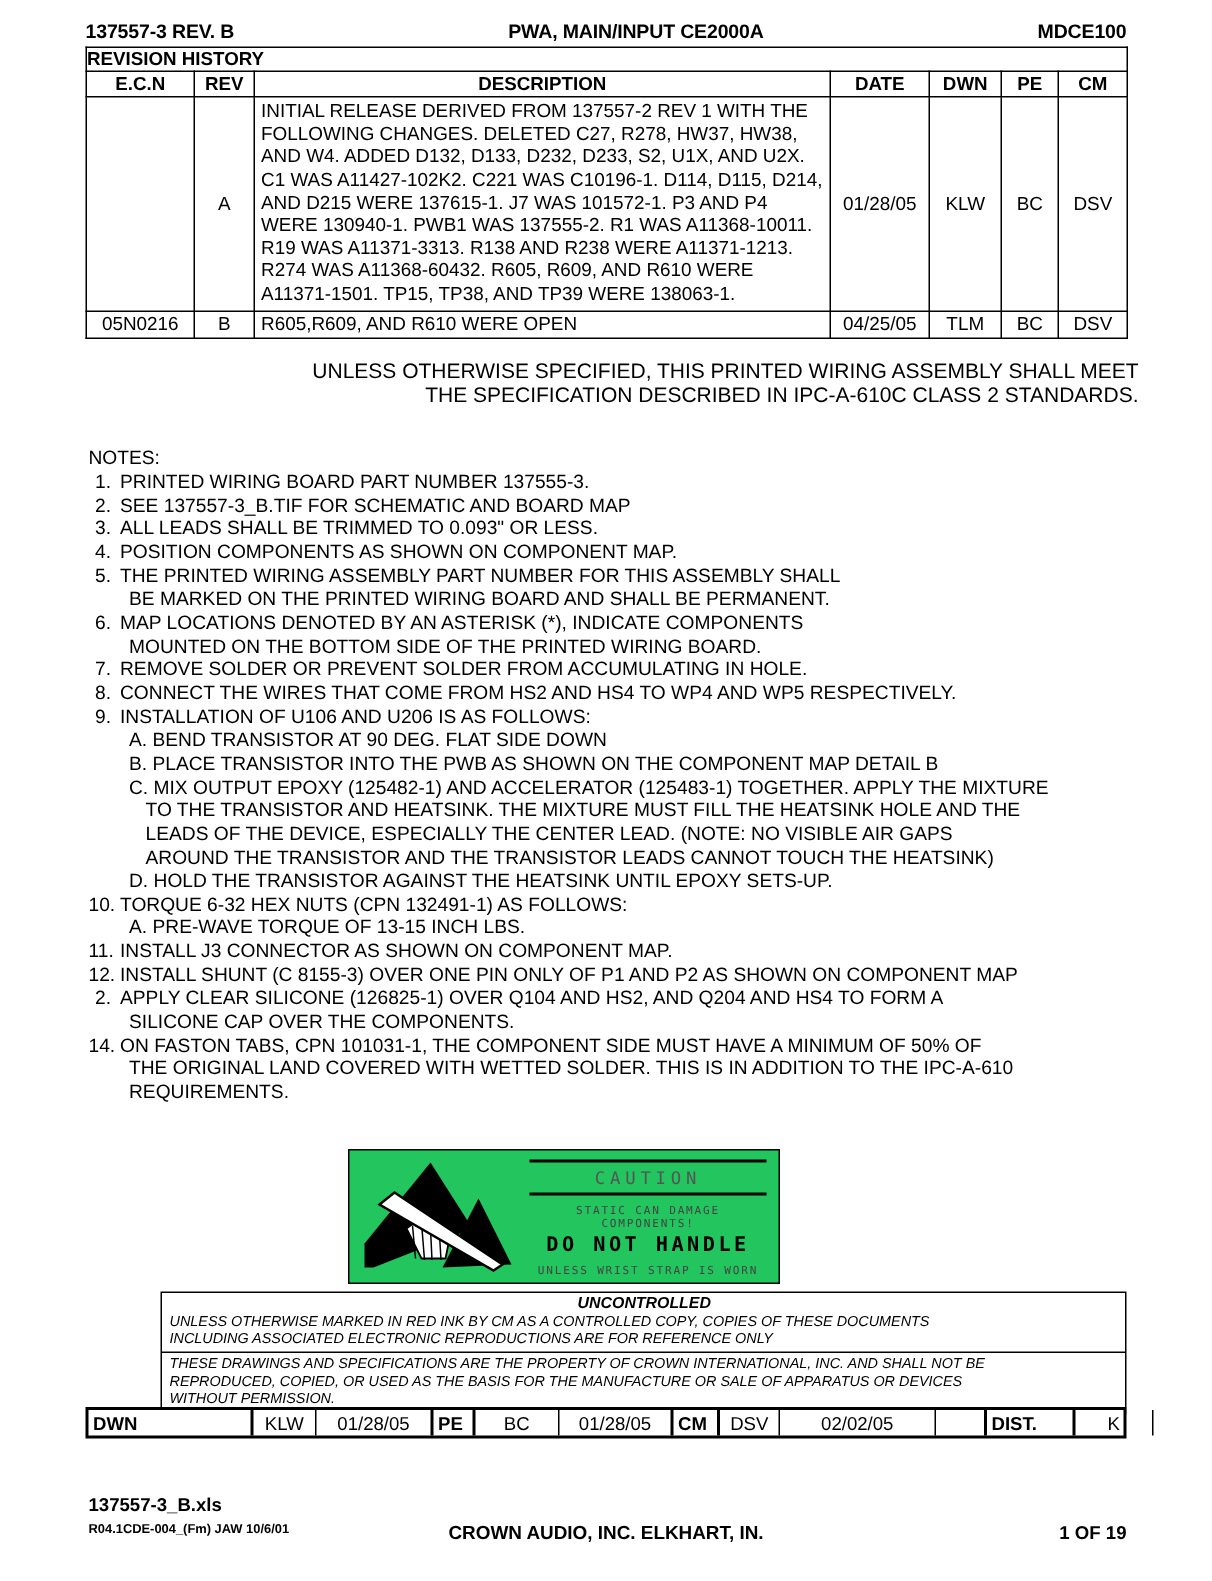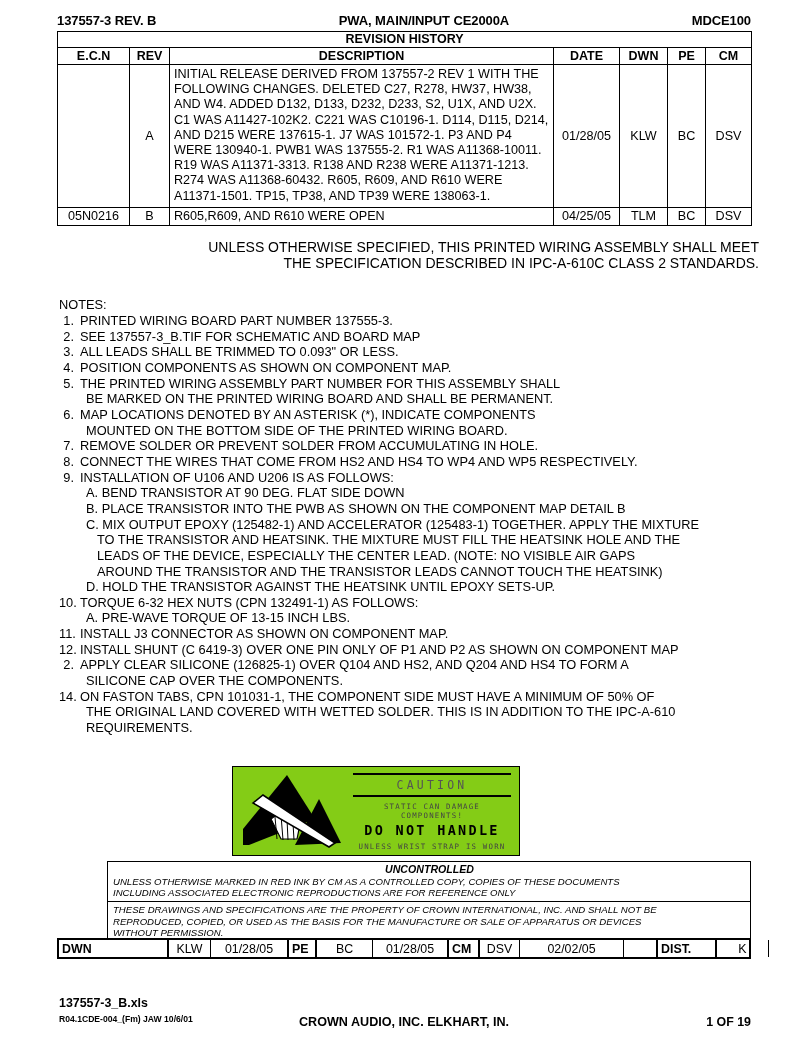--- a/index.html
+++ b/index.html
@@ -48,21 +48,21 @@
     border-collapse: collapse;
     table-layout: fixed;
     font-size: 12.5px;
   }
   .rev-table td, .rev-table th {
     border: 1.6px solid #000;
     padding: 0;
     vertical-align: top;
   }
   .rev-title-cell {
-    text-align: center;
+    text-align: left;
     font-weight: bold;
     font-size: 12.5px;
     height: 15px;
     line-height: 15px;
     vertical-align: middle !important;
   }
   .rev-head td {
     text-align: center;
     font-weight: bold;
     font-size: 12.5px;
@@ -141,21 +141,21 @@
   }
 
   
   .esd-box {
     position: absolute;
     left: 232px;
     top: 766px;
     width: 288px;
     height: 90px;
     border: 1.7px solid #000;
-    background: #84cc16;
+    background: #22c55e;
     box-sizing: border-box;
     display: flex;
   }
   .esd-symbol {
     flex: 0 0 118px;
     position: relative;
   }
   .esd-symbol svg { position: absolute; left: 8px; top: 6px; }
   .esd-text {
     flex: 1 1 auto;
@@ -401,21 +401,21 @@
         <span class="note-num">10.</span>
         <span class="note-body">TORQUE 6-32 HEX NUTS (CPN 132491-1) AS FOLLOWS:</span>
       </div>
       <div class="note-sub">A. PRE-WAVE TORQUE OF 13-15 INCH LBS.</div>
       <div class="note-row">
         <span class="note-num">11.</span>
         <span class="note-body">INSTALL J3 CONNECTOR AS SHOWN ON COMPONENT MAP.</span>
       </div>
       <div class="note-row">
         <span class="note-num">12.</span>
-        <span class="note-body">INSTALL SHUNT (C 6419-3) OVER ONE PIN ONLY OF P1 AND P2 AS SHOWN ON COMPONENT MAP</span>
+        <span class="note-body">INSTALL SHUNT (C 8155-3) OVER ONE PIN ONLY OF P1 AND P2 AS SHOWN ON COMPONENT MAP</span>
       </div>
       <div class="note-row">
         <span class="note-num">2.</span>
         <span class="note-body">APPLY CLEAR SILICONE (126825-1) OVER Q104 AND HS2, AND Q204 AND HS4 TO FORM A</span>
       </div>
       <div class="note-cont">SILICONE CAP OVER THE COMPONENTS.</div>
       <div class="note-row">
         <span class="note-num">14.</span>
         <span class="note-body">ON FASTON TABS, CPN 101031-1, THE COMPONENT SIDE MUST HAVE A MINIMUM OF 50% OF</span>
       </div>

